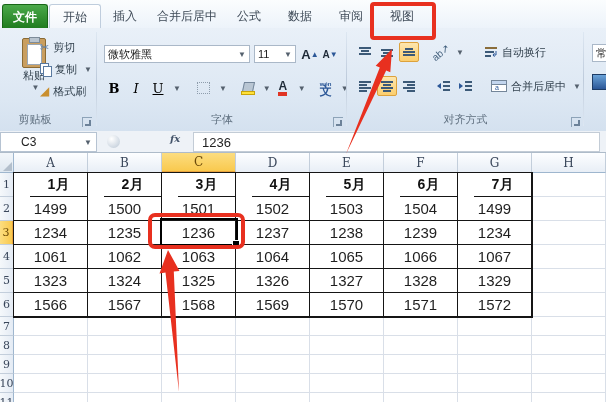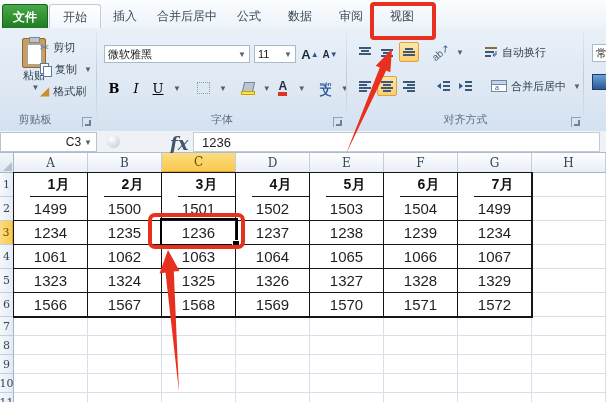--- a/index.html
+++ b/index.html
@@ -67,29 +67,29 @@
   .wen{color:#2b5797;font-weight:bold;font-size:12px;line-height:8px;text-align:center;}
   .wen small{display:block;font-size:6px;line-height:5px;color:#2b5797;}
 
   svg.li{display:block;}
 
   
   #grp-number{left:584px;width:22px;}
 
   
   #fbar{position:absolute;left:0;top:131px;width:606px;height:22px;
-    background:#eef2f7;border-bottom:1px solid #aebbc9;box-sizing:border-box;text-align:right;}
+    background:#eef2f7;border-bottom:1px solid #aebbc9;box-sizing:border-box;}
   #namebox{position:absolute;left:0;top:1px;width:97px;height:20px;background:#fff;
     border:1px solid #b6c3d2;box-sizing:border-box;font-size:12px;color:#222;
     display:flex;align-items:center;}
   #namebox .ref{margin-left:20px;flex:1;}
   #grip{position:absolute;left:107px;top:4px;width:13px;height:13px;border-radius:50%;
     background:radial-gradient(circle at 35% 30%,#ffffff,#cfd8e2 70%,#aab6c2);}
   #fx{position:absolute;left:170px;top:2px;font-family:"DejaVu Serif",serif;
-    font-style:italic;font-weight:bold;font-size:18px;color:#44546a;}
+    font-style:italic;font-weight:bold;font-size:10px;color:#44546a;}
   #fval{position:absolute;left:193px;top:1px;width:407px;height:20px;background:#fff;
     border:1px solid #c3ccd6;box-sizing:border-box;font-size:13px;color:#222;
     display:flex;align-items:center;padding-left:8px;}
 
   
   #grid{position:absolute;left:0;top:153px;width:606px;
     display:grid;grid-template-columns:14px repeat(8,74px);
     grid-template-rows:20px repeat(6,24px) repeat(5,19px);}
   .ch{background:linear-gradient(#fdfeff,#e8eef6);border-right:1px solid #c3cedb;
     border-bottom:1px solid #9eb6ce;font-family:"DejaVu Serif",serif;font-size:12px;

